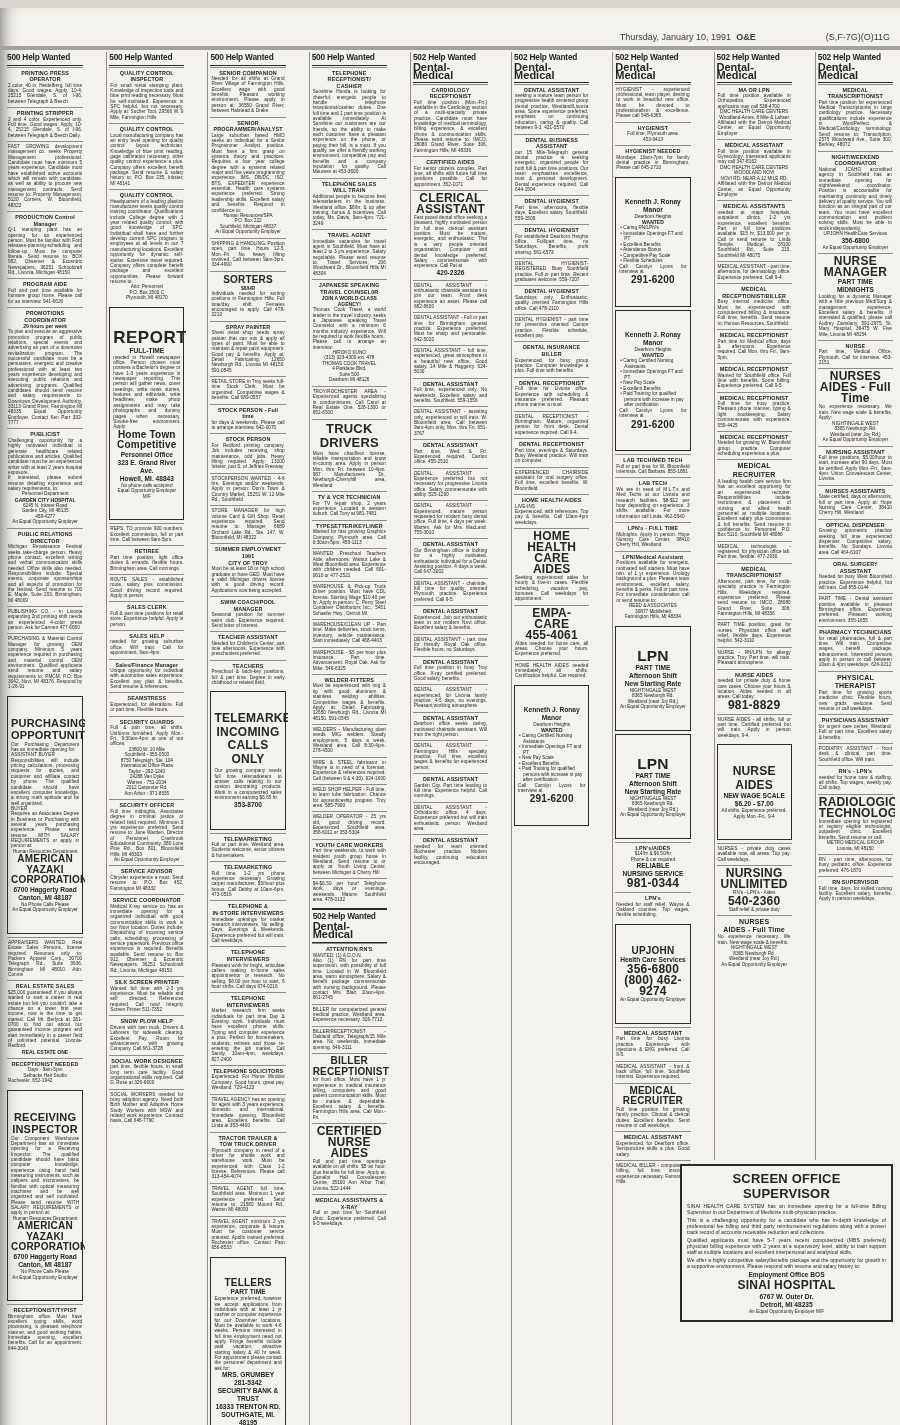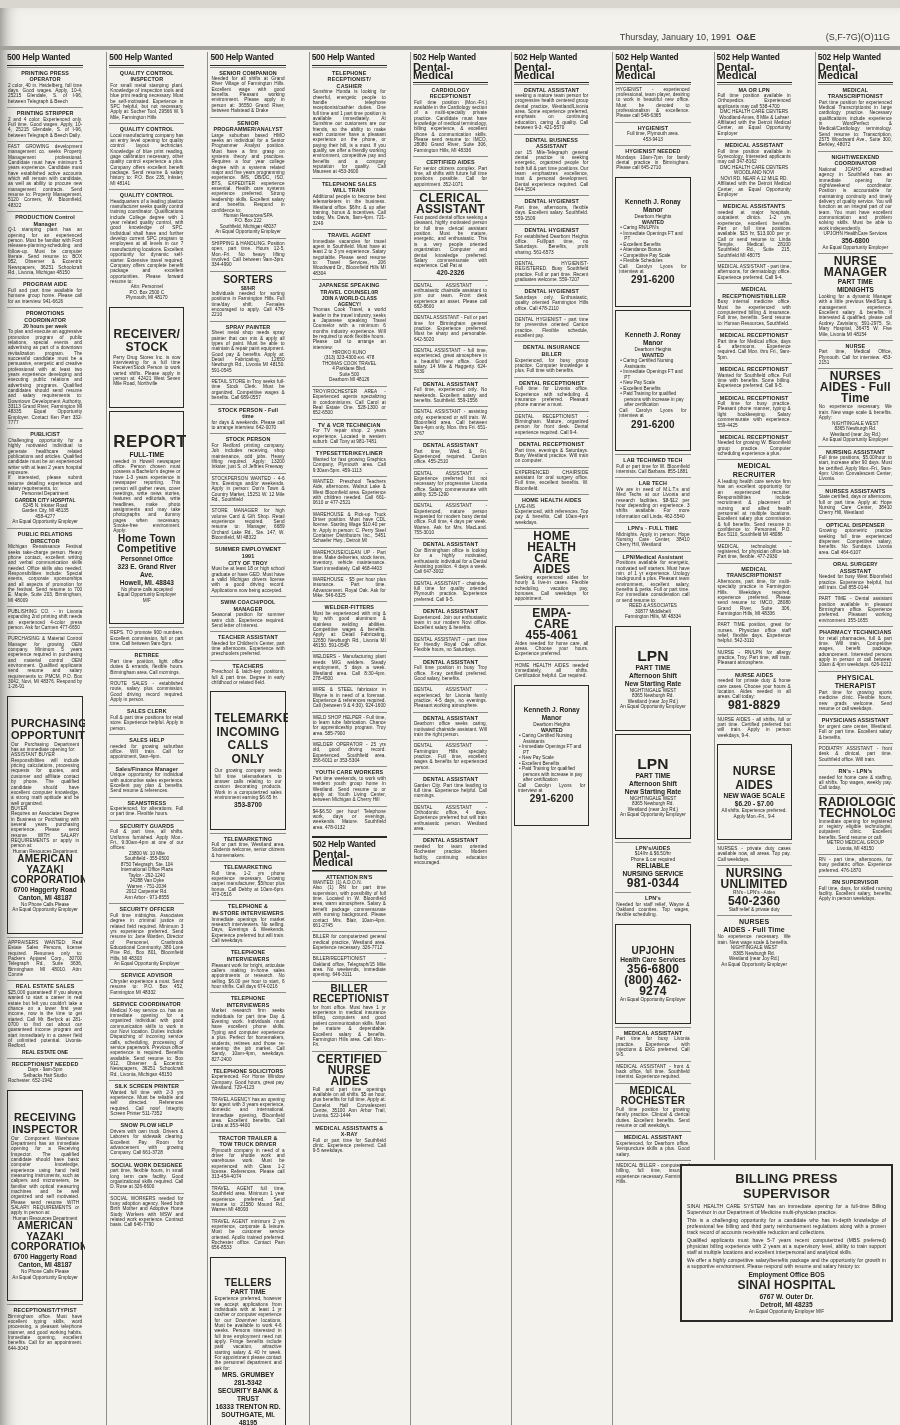--- a/index.html
+++ b/index.html
@@ -159,25 +159,20 @@
           <div class="lt">Local manufacturing company has an entry level opening for quality control layout technician. Knowledge of blue print reading, gage calibration necessary, other quality control experience a plus. Company offers excellent benefit package. Send resume &amp; salary history to: P.O. Box 235, Inkster, MI 48141</div>
         </div>
         <div class="ad">
           <div class="lh">QUALITY CONTROL</div>
           <div class="lt">Headquarters of a leading plastics manufacturer seeks quality control training coordinator. Qualifications include College degree with 1 year related quality control, with good knowledge of SPC. Individual shall have and further develop current SPC program to employees at all levels in our 7 manufacturing locations. Excellent opportunity for dynamic self-starter. Extensive travel required. Company offers complete benefit package and excellent opportunities. Please forward resume to:</div>
           <div class="lc">Attn: Personnel</div>
           <div class="lc">P.O. Box 2500 C</div>
           <div class="lc">Plymouth, MI 48170</div>
         </div>
         <div class="ad boxed">
-          <div class="ld d12">RECEIVER/</div>
-          <div class="ld d12">STOCK</div>
-          <div class="lt">Perry Drug Stores Inc. is now interviewing for a full time Receiver/Stock Person to work varied shifts. Please apply in person at: 42421 West Seven Mile Road, Northville</div>
-        </div>
-        <div class="ad boxed">
           <div class="ld d17">REPORTER</div>
           <div class="lC">FULL-TIME</div>
           <div class="lt">needed in Howell newspaper office. Person chosen must possess a Bachelor's degree or have 1-3 years experience in newspaper reporting. This person will gather news, cover meetings, write news stories, features and editorials, write headlines, make photo assignments and may take photographs and dummy pages when necessary. Smoke-free environment. Apply:</div>
           <div class="ld d9">Home Town</div>
           <div class="ld d9">Competitive</div>
           <div class="lC">Personnel Office</div>
           <div class="lC">323 E. Grand River Ave.</div>
           <div class="lC">Howell, MI. 48843</div>
           <div class="lc">No phone calls accepted</div>
           <div class="lc">Equal Opportunity Employer M/F</div>
@@ -400,20 +395,24 @@
           <div class="lc">(313) 323-4300 ext. 478</div>
           <div class="lc">THOMAS COOK TRAVEL</div>
           <div class="lc">4 Parklane Blvd.</div>
           <div class="lc">Suite 500</div>
           <div class="lc">Dearborn MI 48126</div>
         </div>
         <div class="ad">
           <div class="lt">TROY/ROCHESTER AREA - Experienced agents specializing in condominiums. Call Carol at Real Estate One. 528-1300 or 652-6500</div>
         </div>
         <div class="ad">
+          <div class="ld d13">TRUCK DRIVERS</div>
+          <div class="lt">Must have chauffeur license, reliable transportation and know tri-county area. Apply in person Mon. thru Fri. between 10-4pm. 987 Manufacturers Dr., Newburgh-Cherryhill area, Westland</div>
+        </div>
+        <div class="ad">
           <div class="lh">TV &amp; VCR TECHNICIAN</div>
           <div class="lt">For TV repair shop. 2 years experience. Located in western suburb. Call Tony at 981-7481</div>
         </div>
         <div class="ad">
           <div class="lh">TYPESETTER/KEYLINER</div>
           <div class="lt">Wanted for fast growing Graphics Company, Plymouth area. Call 9:30am-5pm. 459-1113</div>
         </div>
         <div class="ad">
           <div class="lt">WANTED: Preschool Teachers Aide, afternoons. Walnut Lake &amp; West Bloomfield area. Experience with children needed. Call 661-0610 or 477-2521</div>
         </div>
@@ -745,21 +744,21 @@
         </div>
         <div class="ad">
           <div class="lh">MEDICAL ASSISTANT</div>
           <div class="lt">Part time for busy Livonia practice. Experience with injections &amp; EKG preferred. Call 9-5.</div>
         </div>
         <div class="ad">
           <div class="lt">MEDICAL ASSISTANT - front &amp; back office, full time. Southfield internist. Experience required.</div>
         </div>
         <div class="ad">
           <div class="ld d9">MEDICAL</div>
-          <div class="ld d9">ROCHESTER</div>
+          <div class="ld d9">RECRUITER</div>
           <div class="lt">Full time position for growing family practice. Clinical &amp; clerical duties. Excellent benefits. Send resume or call weekdays.</div>
         </div>
         <div class="ad">
           <div class="lh">MEDICAL ASSISTANT</div>
           <div class="lt">Experienced, for Dearborn office. Venipuncture skills a plus. Good salary.</div>
         </div>
         <div class="ad">
           <div class="lt">MEDICAL BILLER - computerized billing, full time, insurance experience necessary. Farmington Hills.</div>
         </div>
       </div>
@@ -944,21 +943,21 @@
         <div class="ad">
           <div class="lt">RN - part time, afternoons, for busy pediatric office. Experience preferred. 476-1870</div>
         </div>
         <div class="ad">
           <div class="lh">RN SUPERVISOR</div>
           <div class="lt">Full time, days, for skilled nursing facility. Excellent salary, benefits. Apply in person weekdays.</div>
         </div>
       </div>
     </div>
   <div id="span-box">
-      <div class="ld d13">BILLING PRESS</div>
+      <div class="ld d13">SCREEN OFFICE</div>
       <div class="ld d13">SUPERVISOR</div>
       <div class="lt">SINAI HEALTH CARE SYSTEM has an immediate opening for a full-time Billing Supervisor in our Department of Medicine multi-physician practice.</div>
       <div class="lt">This is a challenging opportunity for a candidate who has in-depth knowledge of professional fee billing and third party reimbursement regulations along with a proven track record of accounts receivable reduction and collections.</div>
       <div class="lt">Qualified applicants must have 5-7 years recent computerized (MBS preferred) physician billing experience with 2 years at a supervisory level, ability to train support staff at multiple locations and excellent interpersonal and analytical skills.</div>
       <div class="lt">We offer a highly competitive salary/benefits package and the opportunity for growth in a supportive environment. Please respond with resume and salary history to:</div>
       <div class="lC">Employment Office BOS</div>
       <div class="ld d12">SINAI HOSPITAL</div>
       <div class="lC">6767 W. Outer Dr.</div>
       <div class="lC">Detroit, MI 48235</div>
       <div class="lc">An Equal Opportunity Employer M/F</div>

